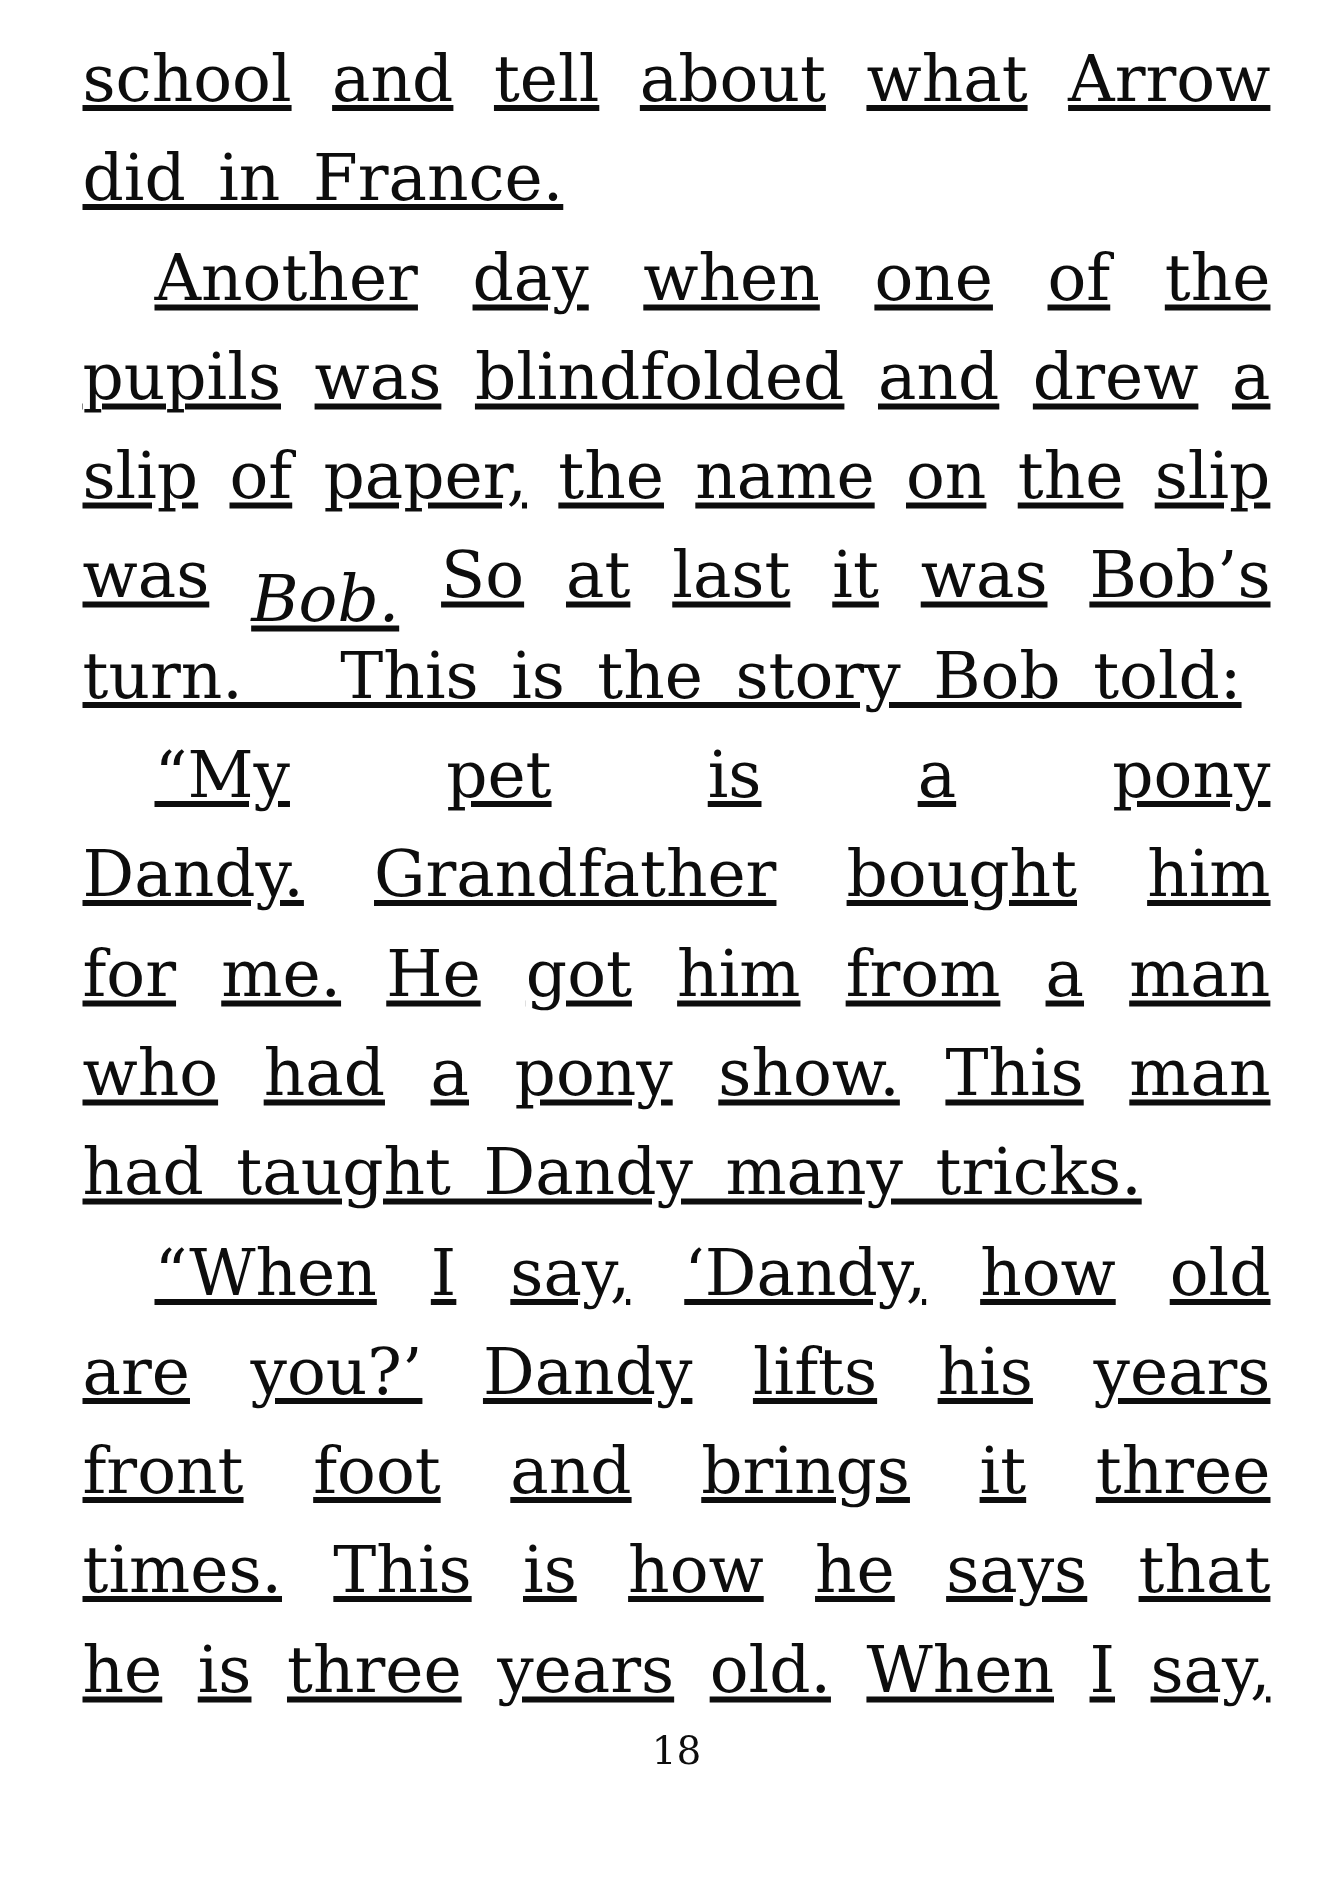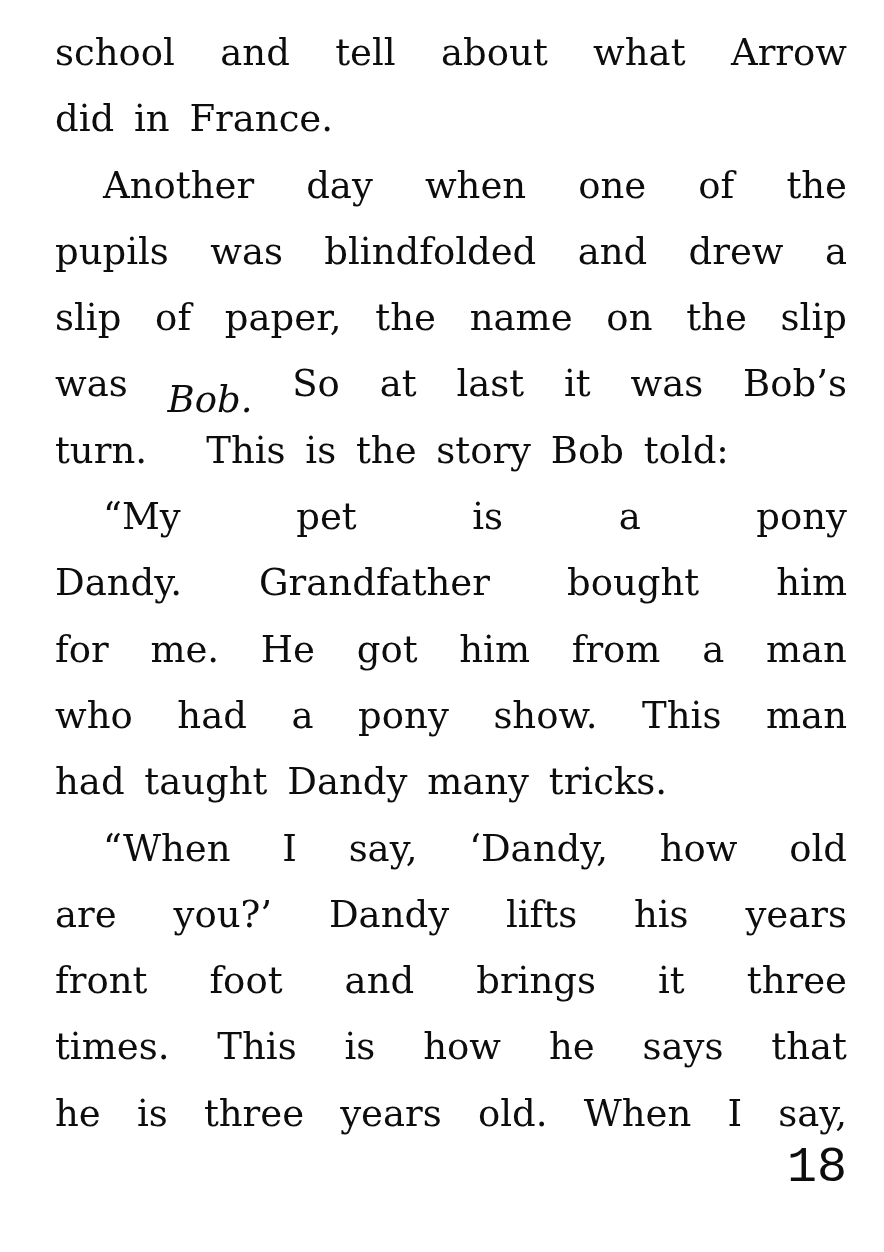--- a/index.html
+++ b/index.html
@@ -18,21 +18,22 @@
   .book-page {
     position: absolute;
     inset: 0;
     background: #ffffff;
   }
   .text-block {
     position: absolute;
     left: 55px;
     top: 20px;
     width: 792px;
-    font-size: 37px;
+    font-size: 43px;
+    text-decoration: underline;
   }
   .line {
     height: 66.3px;
     line-height: 66.3px;
     white-space: pre;
   }
   .line.justify {
     display: flex;
     justify-content: space-between;
   }
@@ -45,24 +46,23 @@
   }
   .italic {
     font-style: italic;
     margin-top: 16px;
   }
   .page-number {
     position: absolute;
     top: 1146px;
     left: 55px;
     width: 792px;
-    text-align: right;
-    font-size: 50px;
+    text-align: center;
+    font-size: 26px;
     line-height: 44px;
-    font-family: Liberation Mono, monospace;
   }
 </style>
 </head>
 <body>
 
 <div class="book-page">
   <div class="text-block">
       <div class="line justify"><span>school</span><span>and</span><span>tell</span><span>about</span><span>what</span><span>Arrow</span></div>
       <div class="line plain">did in France.</div>
       <div class="line justify indent"><span>Another</span><span>day</span><span>when</span><span>one</span><span>of</span><span>the</span></div>

